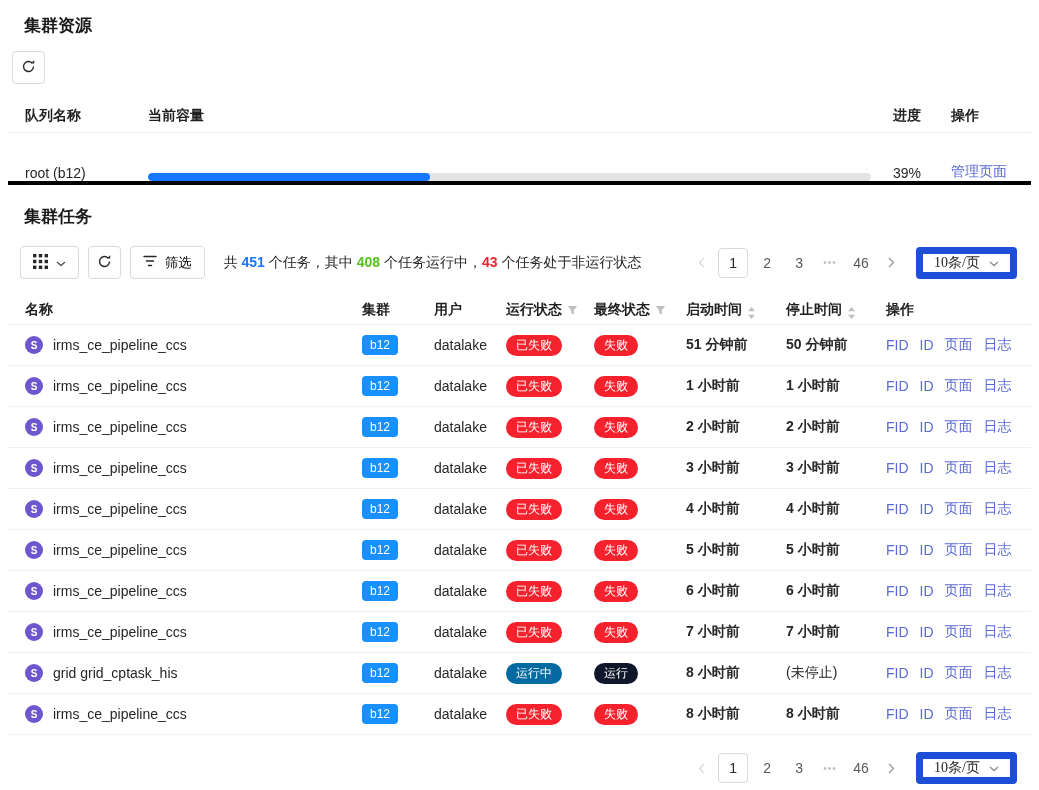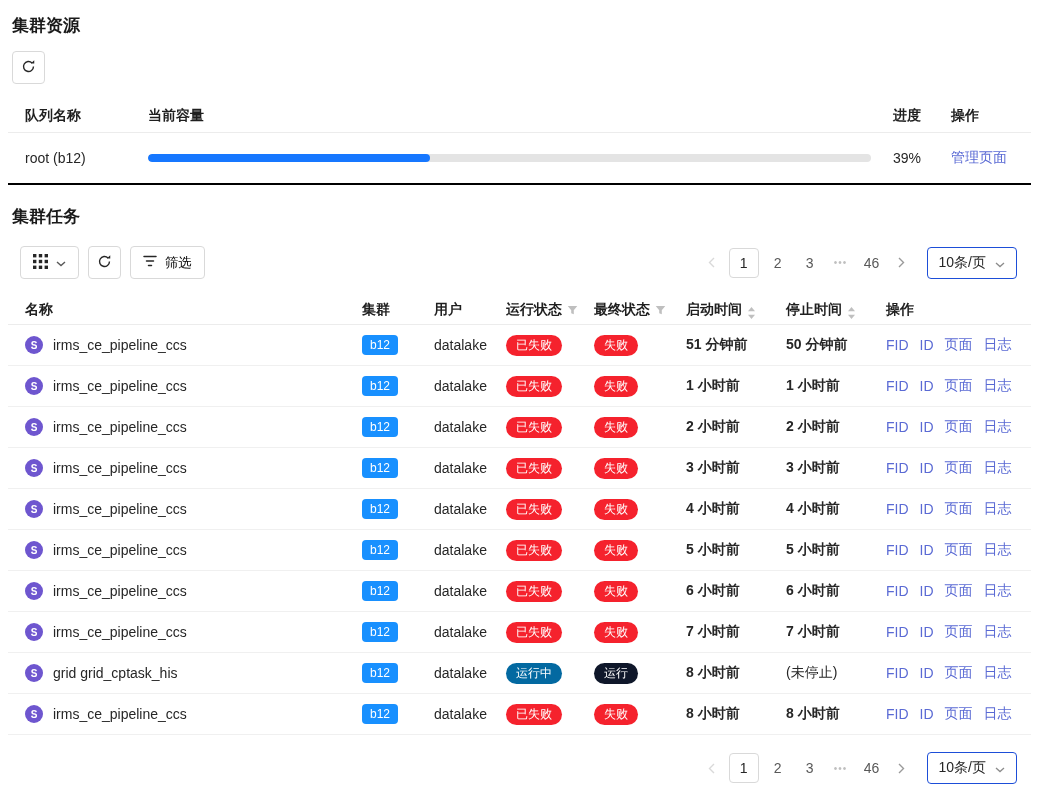--- a/index.html
+++ b/index.html
@@ -1,31 +1,31 @@
 <!DOCTYPE html>
 <html><head>
 <meta charset="utf-8">
 <style>
   * { box-sizing: border-box; margin: 0; padding: 0; }
   html,body { width: 1039px; height: 790px; background: #fff; overflow: hidden; }
   body { font-family: "Liberation Sans", "DejaVu Sans", sans-serif; font-size: 14px; color: #262626; }
 
-  .section-title { font-size: 17px; font-weight: 700; color: #1a1a1a; padding-left: 12px; }
+  .section-title { font-size: 17px; font-weight: 700; color: #1a1a1a; padding-left: 24px; }
   .t1 { padding-top: 14px; }
   .t2 { padding-top: 20px; }
 
   .icon-btn { width: 33px; height: 33px; border: 1px solid #d9d9d9; border-radius: 4px; background: #fff;
               display: flex; align-items: center; justify-content: center; cursor: pointer; }
   .res-refresh { margin: 14px 0 0 12px; }
 
   
   .res-table { margin: 16px 8px 0 8px; }
   .rt-head, .rt-row { display: flex; align-items: center; }
   .rt-head { height: 33px; border-bottom: 1px solid #ececec; font-weight: 600; color: #1f1f1f; }
-  .rt-row  { height: 52px; border-bottom: 2px solid #000000; }
+  .rt-row  { height: 52px; border-bottom: 4px solid #000000; align-items: flex-end; }
   .rc-queue    { width: 140px; padding-left: 17px; }
   .rc-capacity { flex: 1; padding-right: 12px; }
   .rc-progress { width: 58px; padding-left: 10px; }
   .rc-actions  { width: 90px; padding-left: 10px; }
   .progress-track { width: 100%; height: 8px; background: #e4e4e4; border-radius: 4px; overflow: hidden; }
   .progress-fill  { height: 100%; background: #1677ff; border-radius: 4px; }
 
   a.link { color: #5a6ad4; text-decoration: none; cursor: pointer; }
 
   
@@ -39,22 +39,22 @@
   .num-red   { color: #f5222d; }
 
   
   .pg { display: flex; align-items: center; gap: 6px; margin-left: auto; }
   .pg-bottom { margin: 17px 22px 0 auto; justify-content: flex-end; }
   .pg-arrow { width: 22px; height: 30px; display: flex; align-items: center; justify-content: center; cursor: pointer; }
   .pg-num { min-width: 26px; height: 30px; line-height: 30px; text-align: center; color: #595959; cursor: pointer; }
   .pg-current { width: 30px; height: 30px; line-height: 28px; border: 1px solid #d9d9d9; border-radius: 4px;
                 text-align: center; color: #262626; background: #fff; cursor: pointer; }
   .pg-ellipsis { color: #bfbfbf; font-size: 10px; letter-spacing: 1px; min-width: 24px; text-align: center; cursor: pointer; }
-  .pg-size { height: 32px; border: 1px solid #1d4ed8; border-radius: 4px; display: flex; align-items: center;
-             gap: 9px; padding: 0 11px; margin-left: 8px; cursor: pointer; background: #fff; }
+  .pg-size { height: 32px; border: 7px solid #1d4ed8; border-radius: 4px; display: flex; align-items: center;
+             gap: 9px; padding: 0 11px; margin-left: 8px; cursor: pointer; background: #fff; font-family: Liberation Serif, serif; }
 
   
   .task-table { margin: 16px 8px 0 8px; }
   .tt-head, .tt-row { display: flex; align-items: center; }
   .tt-head { height: 30px; border-bottom: 1px solid #ececec; font-weight: 600; color: #1f1f1f; }
   .tt-row  { height: 41px; border-bottom: 1px solid #f0f0f0; }
   .c-name    { flex: 1; padding-left: 17px; display: flex; align-items: center; gap: 10px; min-width: 0; }
   .c-cluster { width: 72px; }
   .c-user    { width: 72px; }
   .c-run     { width: 88px; }
@@ -151,20 +151,21 @@
           <g stroke="#262626" stroke-width="1.5" stroke-linecap="round">
             <path d="M1 1.5h12"></path>
             <path d="M3.5 6h7"></path>
             <path d="M5.5 10.5h3"></path>
           </g>
         </svg>
     </span>
     <span>筛选</span>
   </button>
 
+  <div class="summary"><span>共 </span><span class="num num-blue">451</span><span> 个任务，其中 </span><span class="num num-green">408</span><span> 个任务运行中，</span><span class="num num-red">43</span><span> 个任务处于非运行状态</span></div>
 
   <div class="pg">
     <span class="pg-arrow">
         <svg width="7" height="11" viewBox="0 0 7 11">
           <path d="M6 1 1.5 5.5 6 10" fill="none" stroke="#d9d9d9" stroke-width="1.4"></path>
         </svg>
       </span>
     <span class="pg-current">1</span>
     <span class="pg-num">2</span>
     <span class="pg-num">3</span>

